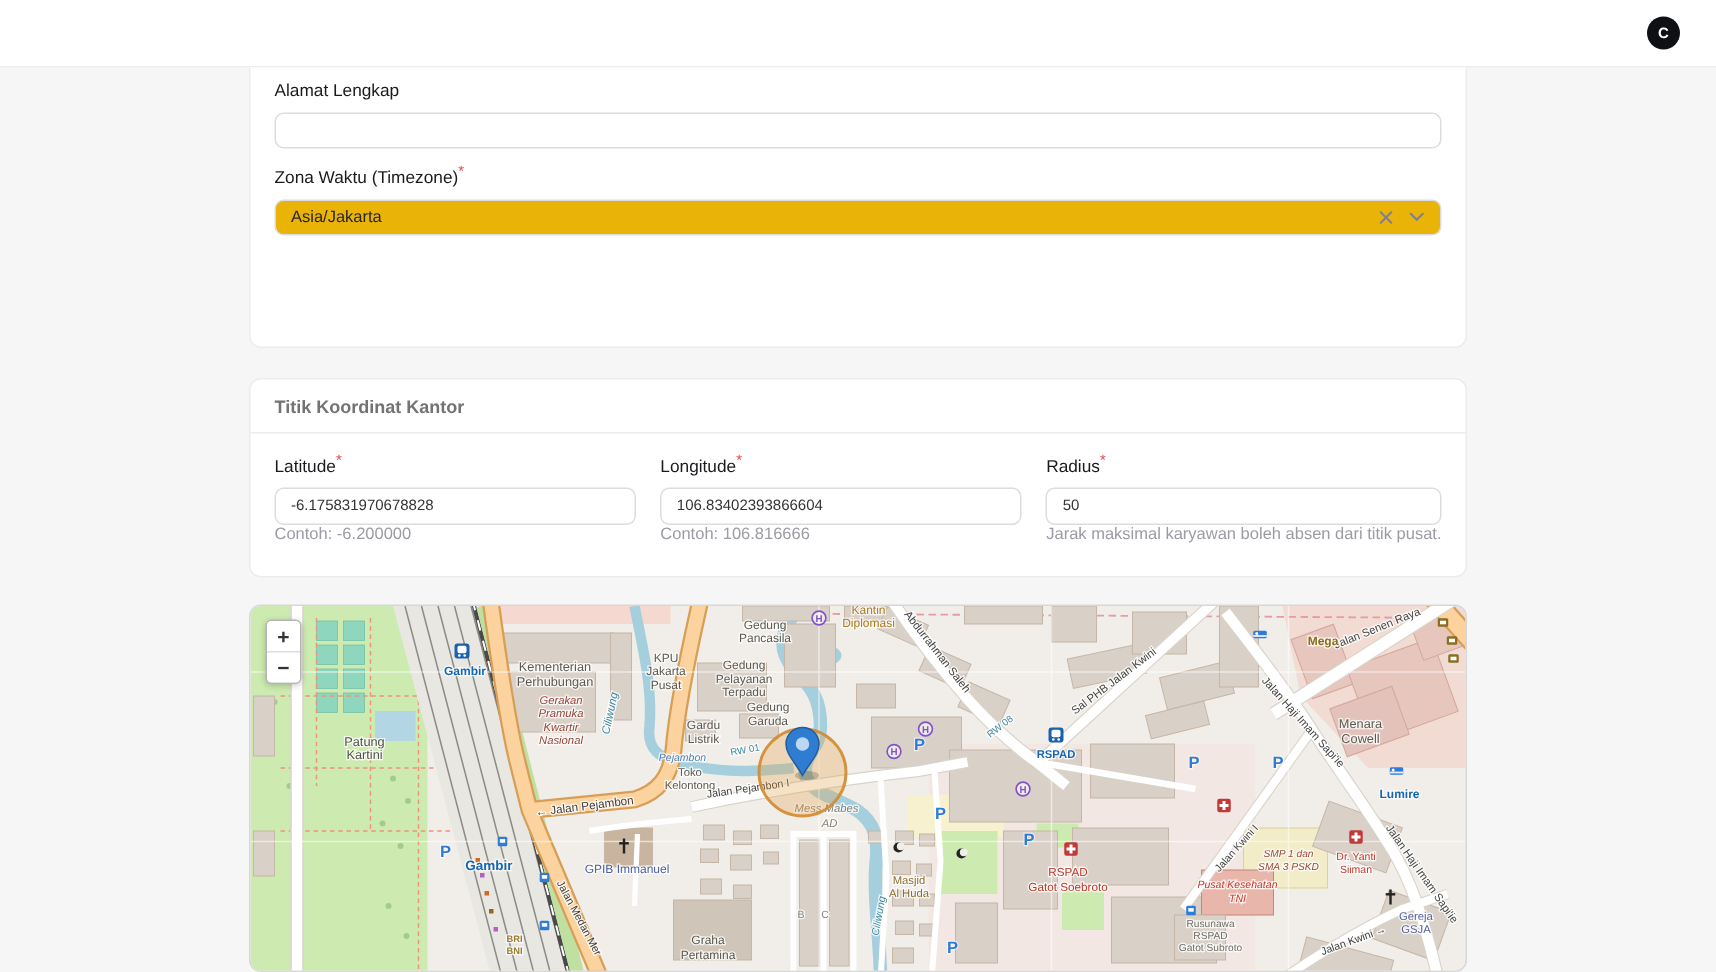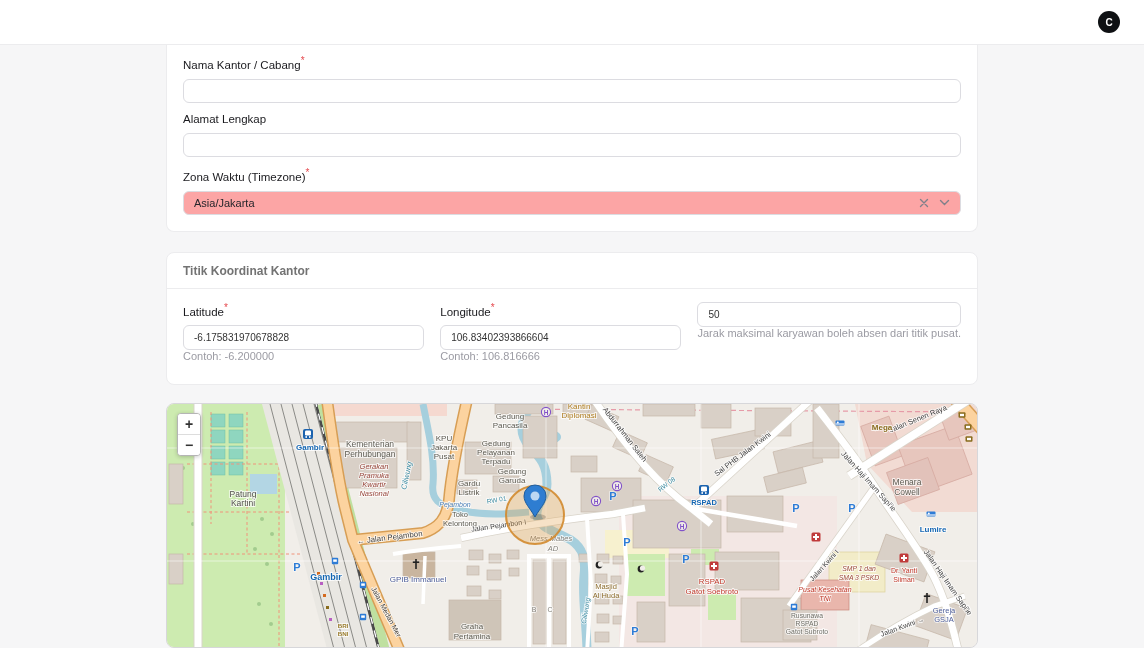--- a/index.html
+++ b/index.html
@@ -6,21 +6,21 @@
   body{width:1144px;height:648px;background:#f6f6f7;font-family:"Liberation Sans",sans-serif;overflow:hidden}
   header.topbar{height:45px;background:#fff;border-bottom:1px solid #ececee;display:flex;align-items:center;justify-content:flex-end;padding:0 24px;box-sizing:border-box}
   .avatar{width:22px;height:22px;border-radius:50%;background:#0e1013;color:#fff;font-size:10px;font-weight:700;display:flex;align-items:center;justify-content:center;cursor:pointer}
   .content{width:812px;margin:0 auto}
   .card{background:#fff;border:1px solid #ececee;border-radius:8px;box-sizing:border-box}
   .card-form{border-top:none;border-radius:0 0 8px 8px;padding:9px 16px 16px;height:187px}
   .field label{display:block;font-size:11.5px;line-height:14px;color:#1a1a1e;font-weight:500;margin:0 0 7px}
   .field + .field{margin-top:9px}
   sup.req{color:#e5484d;font-size:10px}
   .input{width:100%;box-sizing:border-box;height:24px;border:1px solid #dcdce1;border-radius:6px;font-family:"Liberation Sans",sans-serif;font-size:10px;padding:0 10px;color:#333;background:#fff;outline:none}
-  .select{height:24px;box-sizing:border-box;border:1px solid #dcdce1;border-radius:6px;display:flex;align-items:center;padding:0 10px;font-size:11px;color:#26262b;cursor:pointer;background:#fca5a5}
+  .select{height:24px;box-sizing:border-box;border:1px solid #dcdce1;border-radius:6px;display:flex;align-items:center;padding:0 10px;font-size:11px;color:#26262b;cursor:pointer;background:#eab308}
   .select .sp{flex:1}
   .select .icn{display:flex;align-items:center;margin-left:10px;color:#80808a}
   .coord-card{margin-top:20px;height:133px}
   .coord-head{padding:11px 16px 10px;border-bottom:1px solid #ececee;font-size:12px;font-weight:700;color:#737373}
   .coord-body{display:grid;grid-template-columns:1fr 1fr 1fr;gap:16px;padding:13px 16px 14px}
   .coord-body label{display:block;font-size:11.5px;color:#1a1a1e;font-weight:500;margin:0 0 7px}
   .coord-body .input{height:25px}
   .helper{font-size:11px;color:#9b9ba3;margin-top:0;white-space:nowrap}
   .map-card{margin-top:18px;height:245px;border:1px solid #d7d7da;border-radius:8px;overflow:hidden;position:relative;background:#f1eee9}
   svg.map{display:block}
@@ -31,24 +31,20 @@
 </head>
 <body>
 
 <header class="topbar">
   <div class="avatar">C</div>
 </header>
 
 <main class="content">
 
   <section class="card card-form">
-    <div class="field">
-      <label><span>Nama Kantor / Cabang</span><sup class="req">*</sup></label>
-      <input class="input" value="" style="">
-    </div>
     <div class="field">
       <label><span>Alamat Lengkap</span></label>
       <input class="input" value="" style="">
     </div>
     <div class="field">
       <label><span>Zona Waktu (Timezone)</span><sup class="req">*</sup></label>
       <div class="select">
         <span class="sp">Asia/Jakarta</span>
         <span class="icn">
           <svg width="10" height="10" viewBox="0 0 10 10">
@@ -71,20 +67,21 @@
         <label><span>Latitude</span><sup class="req">*</sup></label>
         <input class="input" value="-6.175831970678828" style="">
         <div class="helper">Contoh: -6.200000</div>
       </div>
       <div>
         <label><span>Longitude</span><sup class="req">*</sup></label>
         <input class="input" value="106.83402393866604" style="">
         <div class="helper">Contoh: 106.816666</div>
       </div>
       <div>
+        <label><span>Radius</span><sup class="req">*</sup></label>
         <input class="input" value="50" style="">
         <div class="helper">Jarak maksimal karyawan boleh absen dari titik pusat.</div>
       </div>
     </div>
   </section>
 
   <section class="card map-card">
     <svg class="map" width="810" height="245" viewBox="0 0 810 245">
 
       <rect x="0" y="0" width="810" height="245" fill="#f1eee9"></rect>

